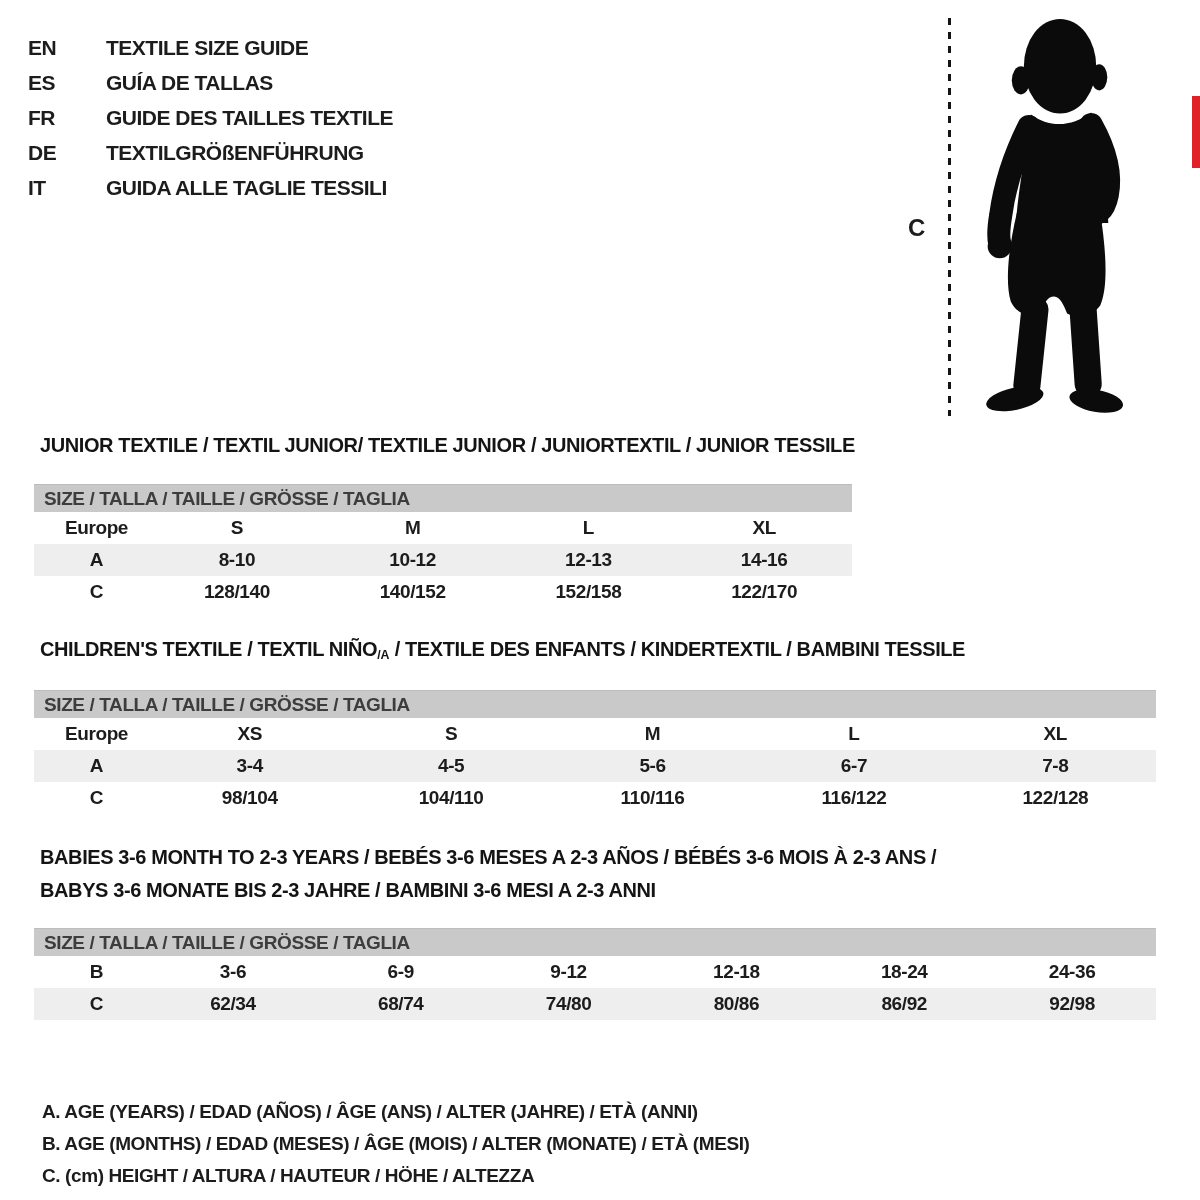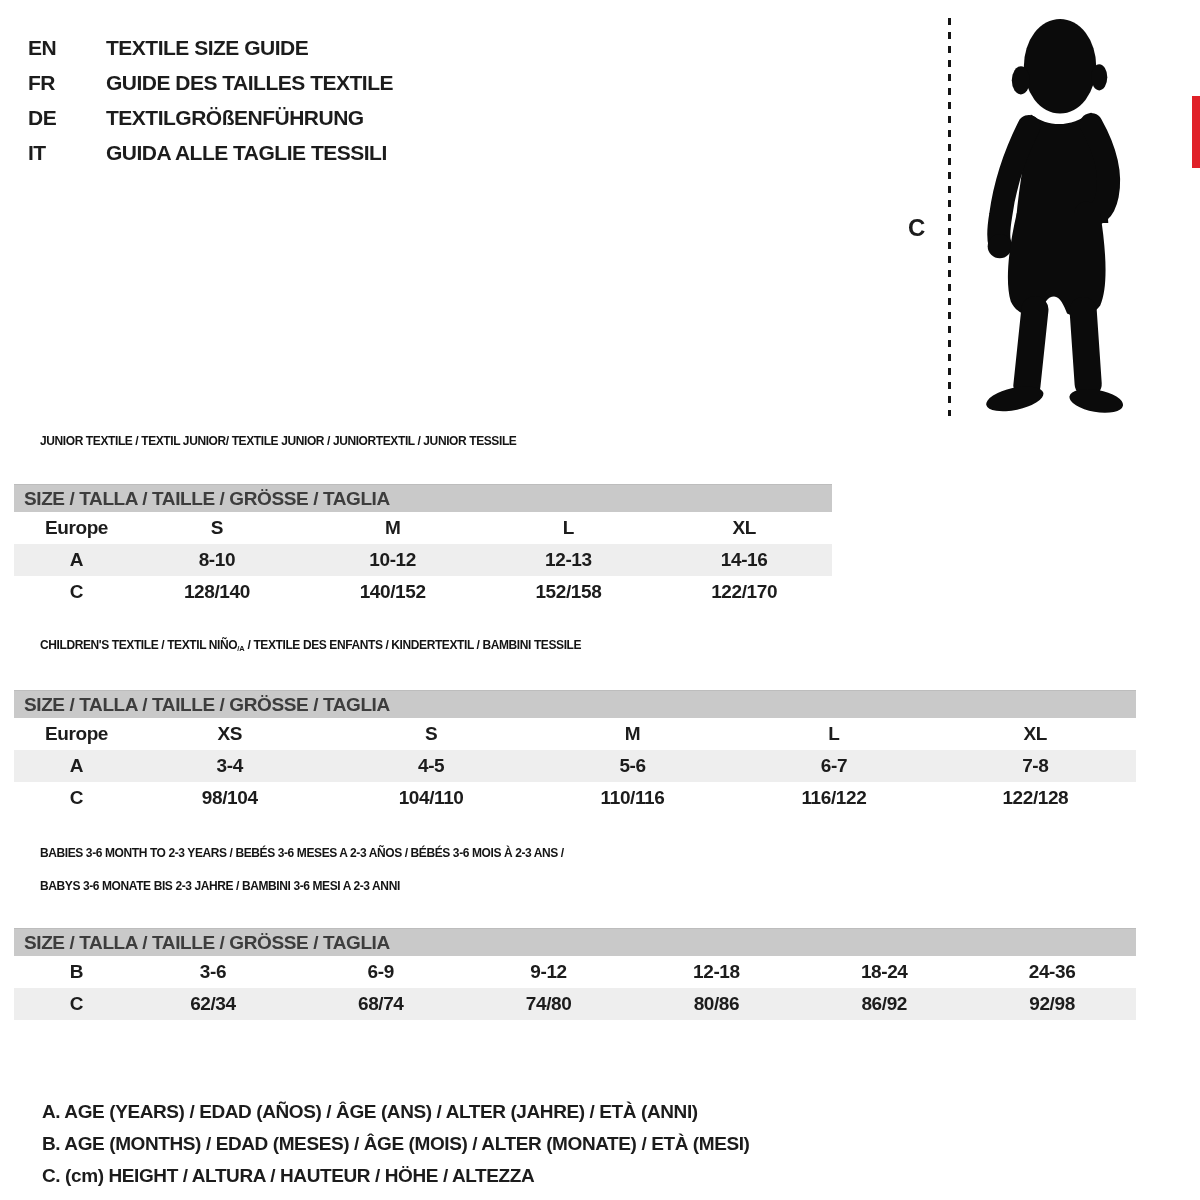--- a/index.html
+++ b/index.html
@@ -17,26 +17,26 @@
     position:absolute;left:948px;top:18px;width:3px;height:398px;
     background:repeating-linear-gradient(to bottom,#141414 0 7px,transparent 7px 14px);
   }
   .measure-label{
     position:absolute;left:908px;top:214px;font-size:24px;font-weight:700;
   }
   .toddler{position:absolute;left:962px;top:14px;}
   .red-mark{position:absolute;right:0;top:96px;width:8px;height:72px;background:#e02128;}
   
   .sec-title{
-    position:absolute;left:40px;margin:0;font-size:12px;font-weight:700;
+    position:absolute;left:40px;margin:0;font-size:20px;font-weight:700;
     letter-spacing:-0.4px;white-space:nowrap;color:#141414;
   }
   .sub{font-size:0.62em;vertical-align:-0.22em;letter-spacing:0;}
   
-  .table{position:absolute;left:14px;}
+  .table{position:absolute;left:34px;}
   .size-band{
     height:28px;line-height:28px;background:#c9c9c9;color:#3d3d3d;
     padding-left:10px;font-size:19px;font-weight:700;letter-spacing:-0.4px;
     box-sizing:border-box;border-top:1px solid #bdbdbd;
   }
   .trow{display:flex;height:32px;align-items:center;font-size:19px;font-weight:700;letter-spacing:-0.4px;}
   .trow.shaded{background:#eeeeee;}
   .tlabel{flex:0 0 115px;box-sizing:border-box;padding-left:10px;text-align:center;}
   .tcell{flex:1;text-align:center;}
   
@@ -45,20 +45,24 @@
 </style>
 </head>
 <body>
 
 <div class="canvas">
 
   <section class="lang-block">
     <div class="lang-row">
       <span class="lang-code">EN</span>
       <span class="lang-title">TEXTILE SIZE GUIDE</span>
+    </div>
+    <div class="lang-row">
+      <span class="lang-code">ES</span>
+      <span class="lang-title">GUÍA DE TALLAS</span>
     </div>
     <div class="lang-row">
       <span class="lang-code">FR</span>
       <span class="lang-title">GUIDE DES TAILLES TEXTILE</span>
     </div>
     <div class="lang-row">
       <span class="lang-code">DE</span>
       <span class="lang-title">TEXTILGRÖßENFÜHRUNG</span>
     </div>
     <div class="lang-row">

